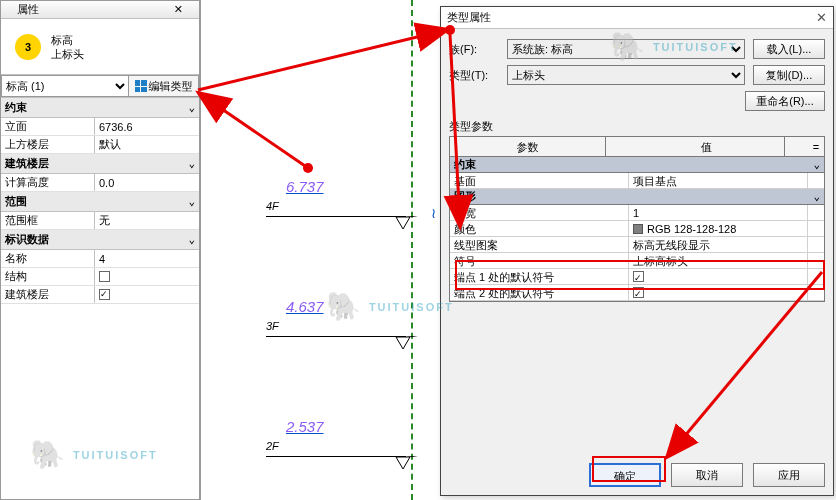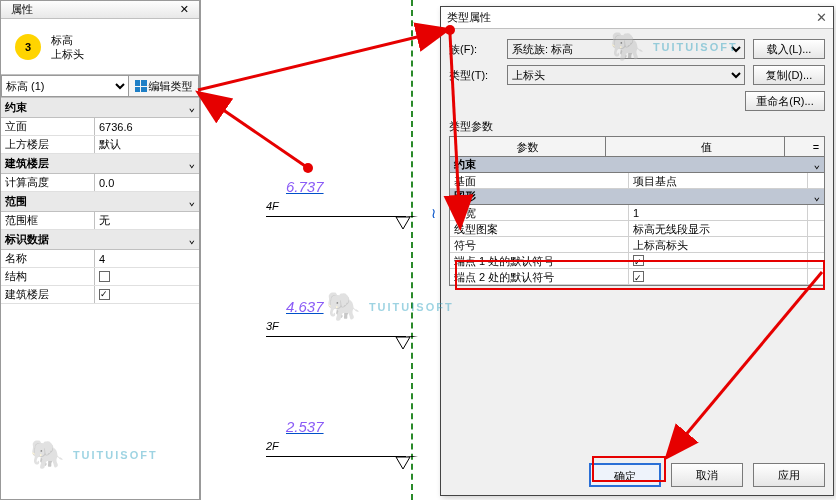--- a/index.html
+++ b/index.html
@@ -1,20 +1,20 @@
 <!DOCTYPE html>
 <html><head>
 <meta charset="utf-8">
 <style>
   * { box-sizing: border-box; margin: 0; padding: 0; font-family: "Microsoft YaHei", sans-serif; font-size: 11px; }
   body { width: 836px; height: 500px; background: #fff; position: relative; overflow: hidden; color: #000; }
 
   
   .props-panel { position: absolute; left: 0; top: 0; width: 200px; height: 500px; border: 1px solid #999; background: #fff; }
-  .props-title { background: linear-gradient(#fdfdfd,#e8e8e8); border-bottom: 1px solid #c0c0c0; height: 18px; display:flex; align-items:center; padding: 0 10px; font-size:12px; }
+  .props-title { background: linear-gradient(#fdfdfd,#e8e8e8); border-bottom: 1px solid #c0c0c0; height: 18px; display:flex; align-items:center; padding: 0 16px; font-size:12px; }
   .props-title .close { margin-left:auto; cursor:pointer; }
   .props-head { height: 56px; display:flex; align-items:center; padding:4px; border-bottom:1px solid #c0c0c0;}
   .props-head .circle { width:26px; height:26px; border-radius:50%; background:#ffd400; display:flex; align-items:center; justify-content:center; margin:0 10px; font-weight:bold;}
   .props-head .txt { line-height:14px; }
   .selector-row { display:flex; border-bottom:1px solid #c0c0c0; }
   .selector-row select { flex:1; height:22px; border:1px solid #999; background:#fff; }
   .edit-type-btn { width:70px; height:22px; border:1px solid #999; border-left:none; background:#f5f5f5; display:flex; align-items:center; justify-content:center; gap:2px; cursor:pointer;}
   .edit-type-btn .ico { width:12px; height:12px; display:grid; grid-template-columns:1fr 1fr; grid-template-rows:1fr 1fr; gap:1px;}
   .edit-type-btn .ico span{ background:#1e7fc6; }
   .group-header { background:#e9e9e9; font-weight:bold; padding:2px 4px; border-bottom:1px solid #c0c0c0; display:flex; align-items:center;}
@@ -231,20 +231,28 @@
             <span class="exp">⌄</span>
           </div>
           <div class="data-row">
             <div class="c1">线宽</div>
             <div class="c2">
               <span>1</span>
             </div>
             <div class="c3"></div>
           </div>
           <div class="data-row">
+            <div class="c1">颜色</div>
+            <div class="c2">
+              <span class="color-swatch"></span>
+              <span>RGB 128-128-128</span>
+            </div>
+            <div class="c3"></div>
+          </div>
+          <div class="data-row">
             <div class="c1">线型图案</div>
             <div class="c2">
               <span>标高无线段显示</span>
             </div>
             <div class="c3"></div>
           </div>
           <div class="data-row">
             <div class="c1">符号</div>
             <div class="c2">
               <span>上标高标头</span>

